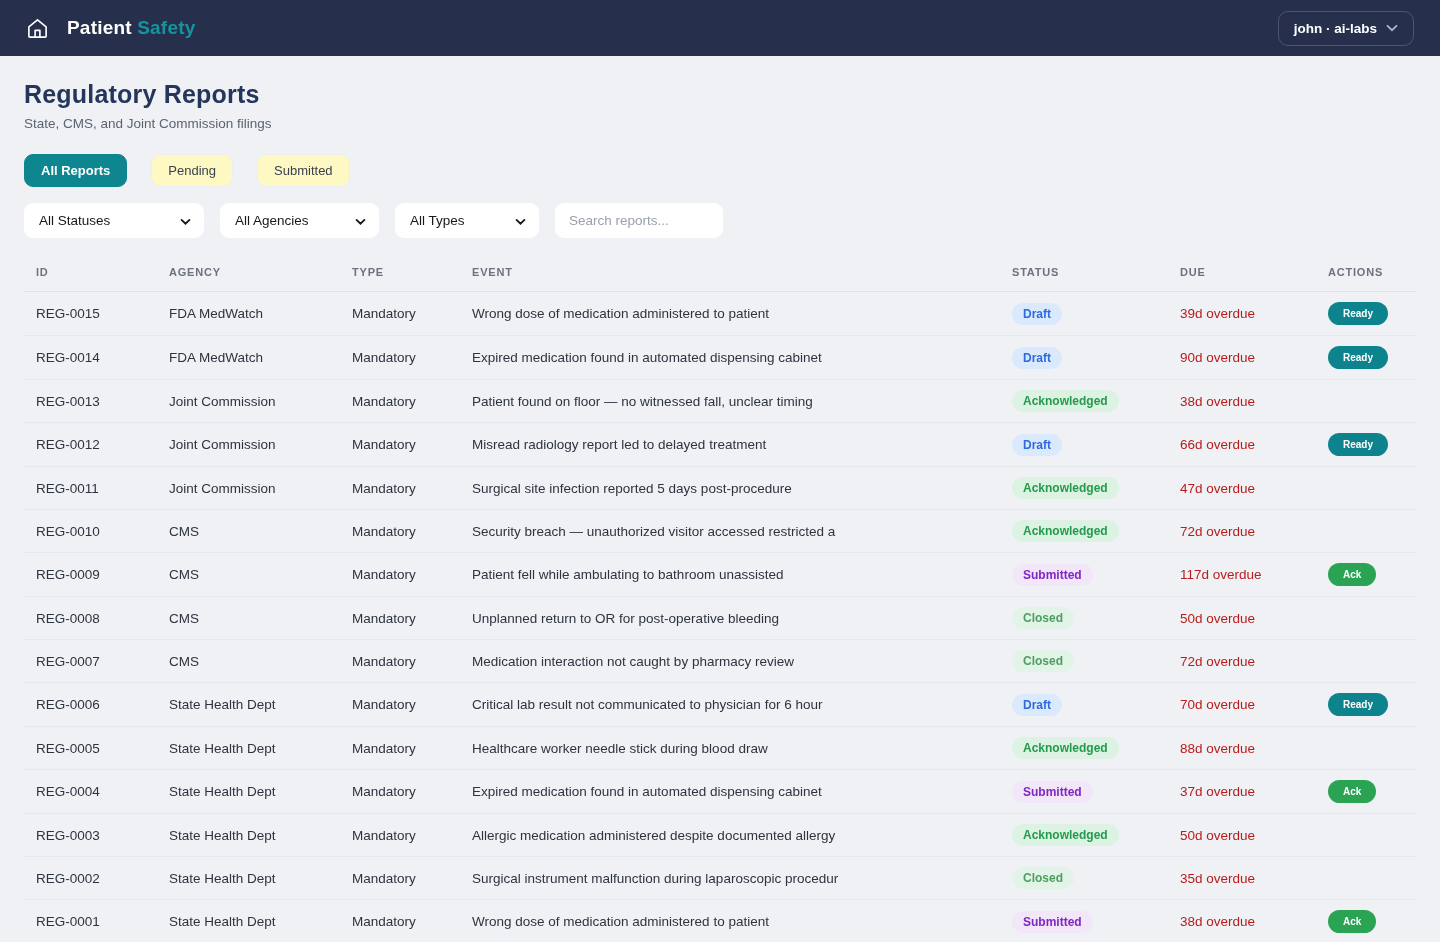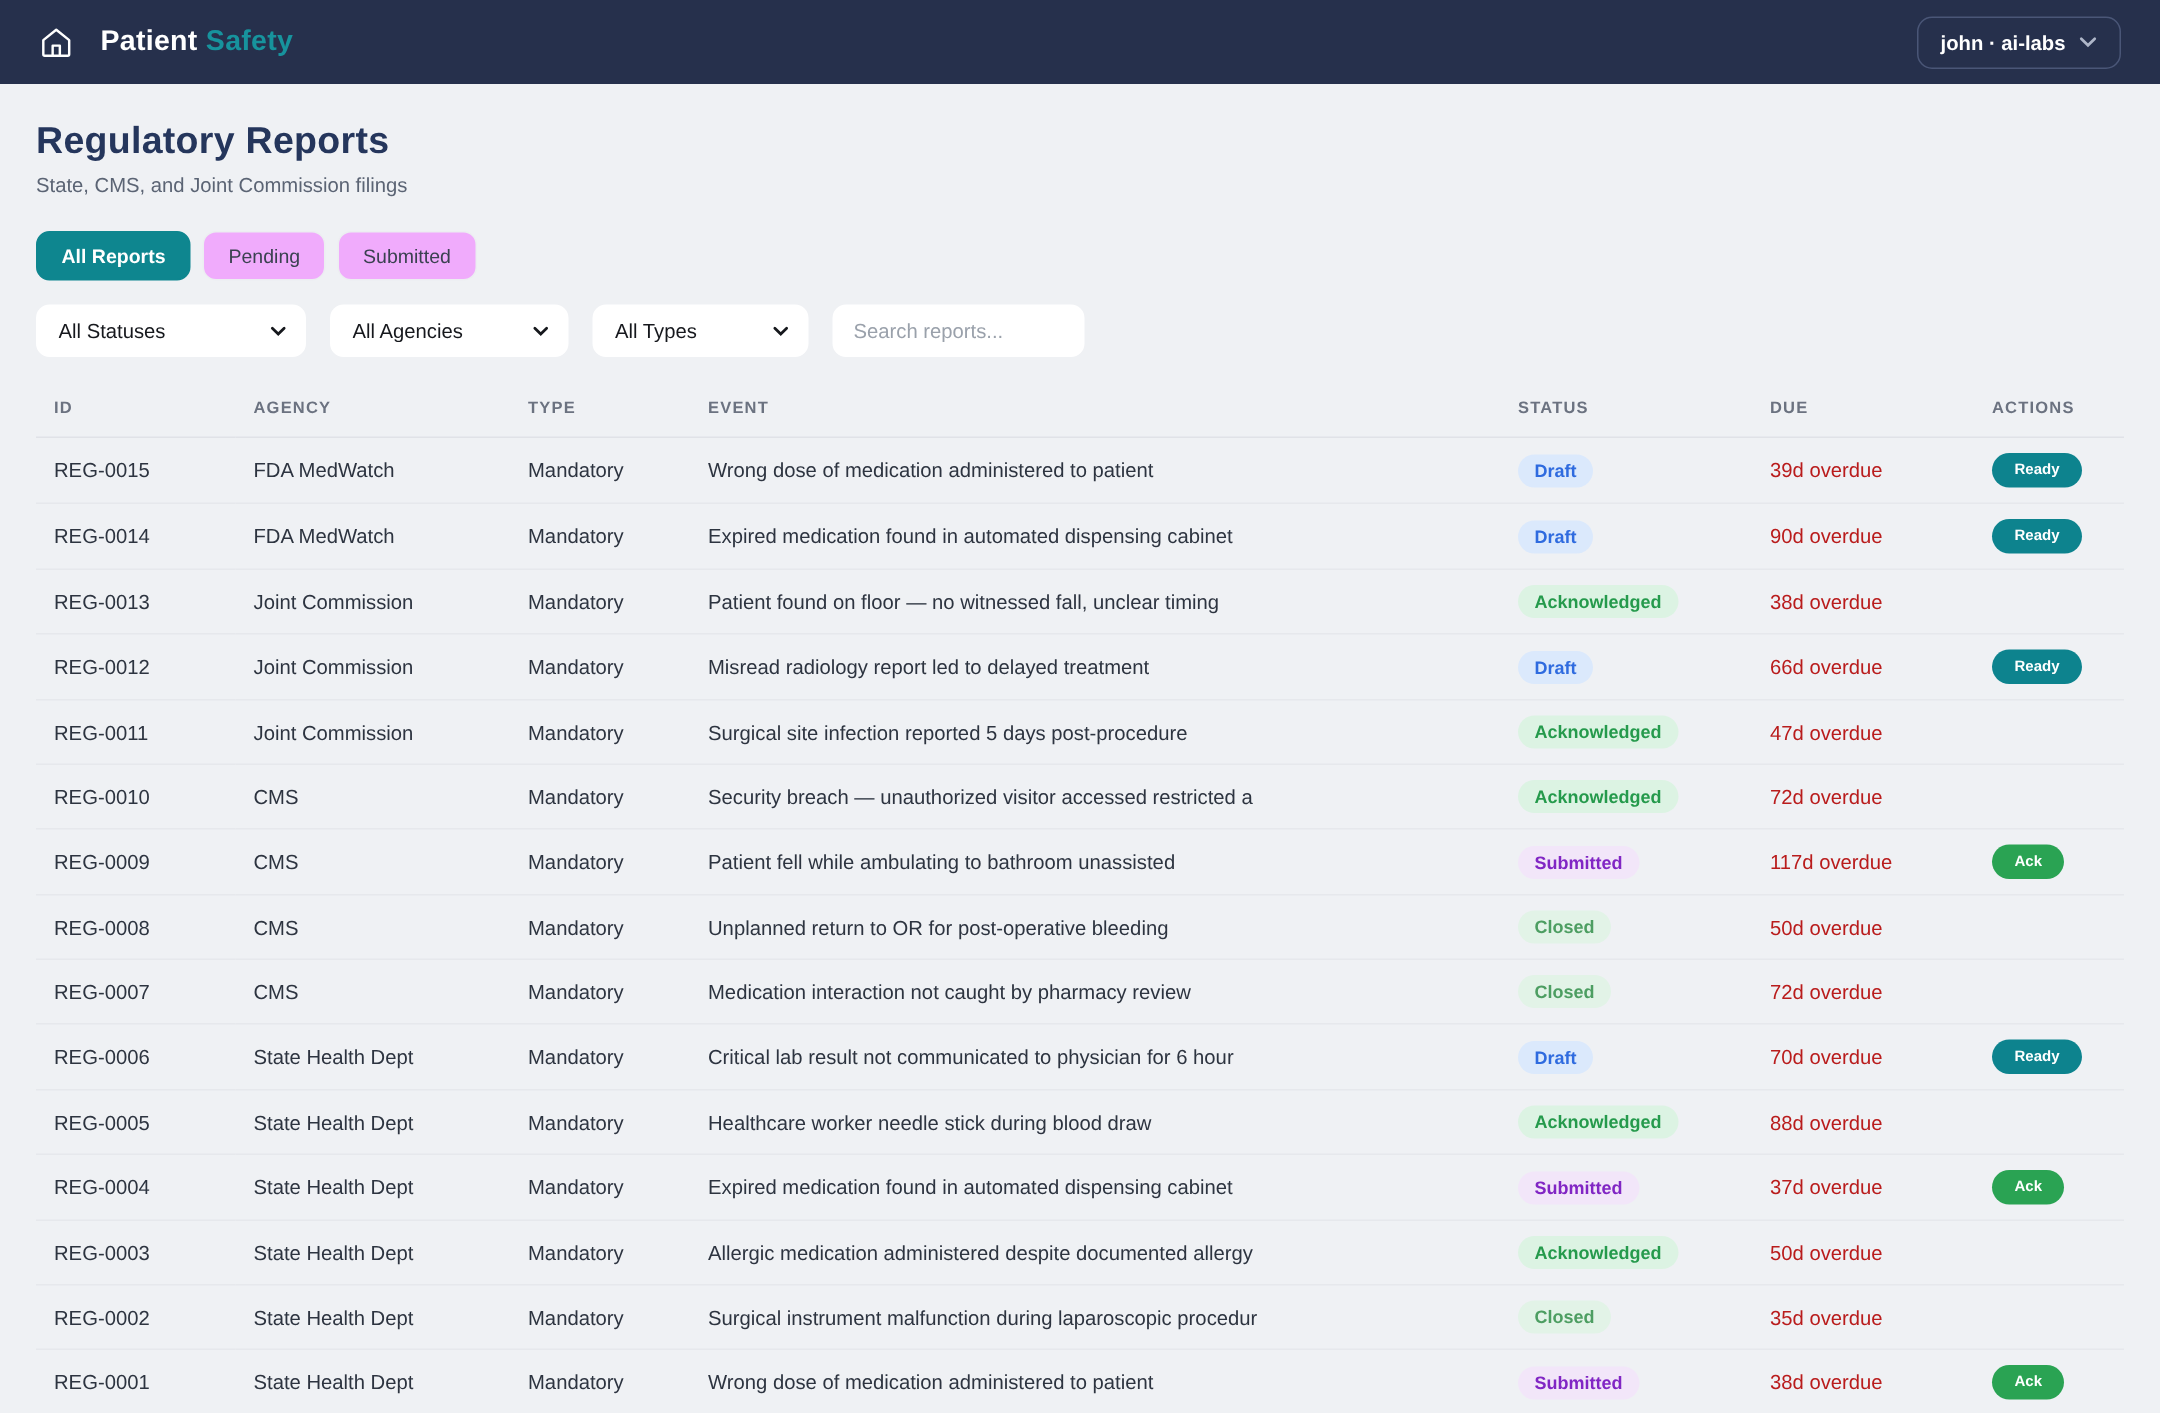--- a/index.html
+++ b/index.html
@@ -35,24 +35,24 @@
     color:#ffffff; font-weight:700; font-size:13.5px; padding:9px 15px;
     cursor:pointer; font-family:inherit;
   }
   .account svg { display:block; }
 
   
   .main { padding:0 24px; }
   .page-title { margin-top:24px; font-size:25px; font-weight:800; color:#25365c; letter-spacing:.2px; }
   .subtitle { margin-top:7px; font-size:13.5px; color:#5b6474; }
 
-  .tabs { margin-top:23px; display:flex; gap:8px; }
+  .tabs { margin-top:23px; display:flex; gap:24px; }
   .tab {
     font-size:13px; padding:8px 16px; border-radius:9px; cursor:pointer;
-    background:#f0abfc; color:#3a4150; border:1px solid #eceef1; font-family:inherit;
+    background:#fef9c3; color:#3a4150; border:1px solid #eceef1; font-family:inherit;
   }
   .tab.active { background:#0e868f; color:#ffffff; font-weight:700; border-color:#0e868f; }
 
   .filters { margin-top:16px; display:flex; gap:16px; align-items:center; }
   .select-wrap { position:relative; }
   .select-wrap select {
     appearance:none; -webkit-appearance:none;
     background:#ffffff; border:none; border-radius:9px;
     height:35px; font-size:13.5px; color:#16181d; padding:0 34px 0 15px;
     font-family:inherit; cursor:pointer;

